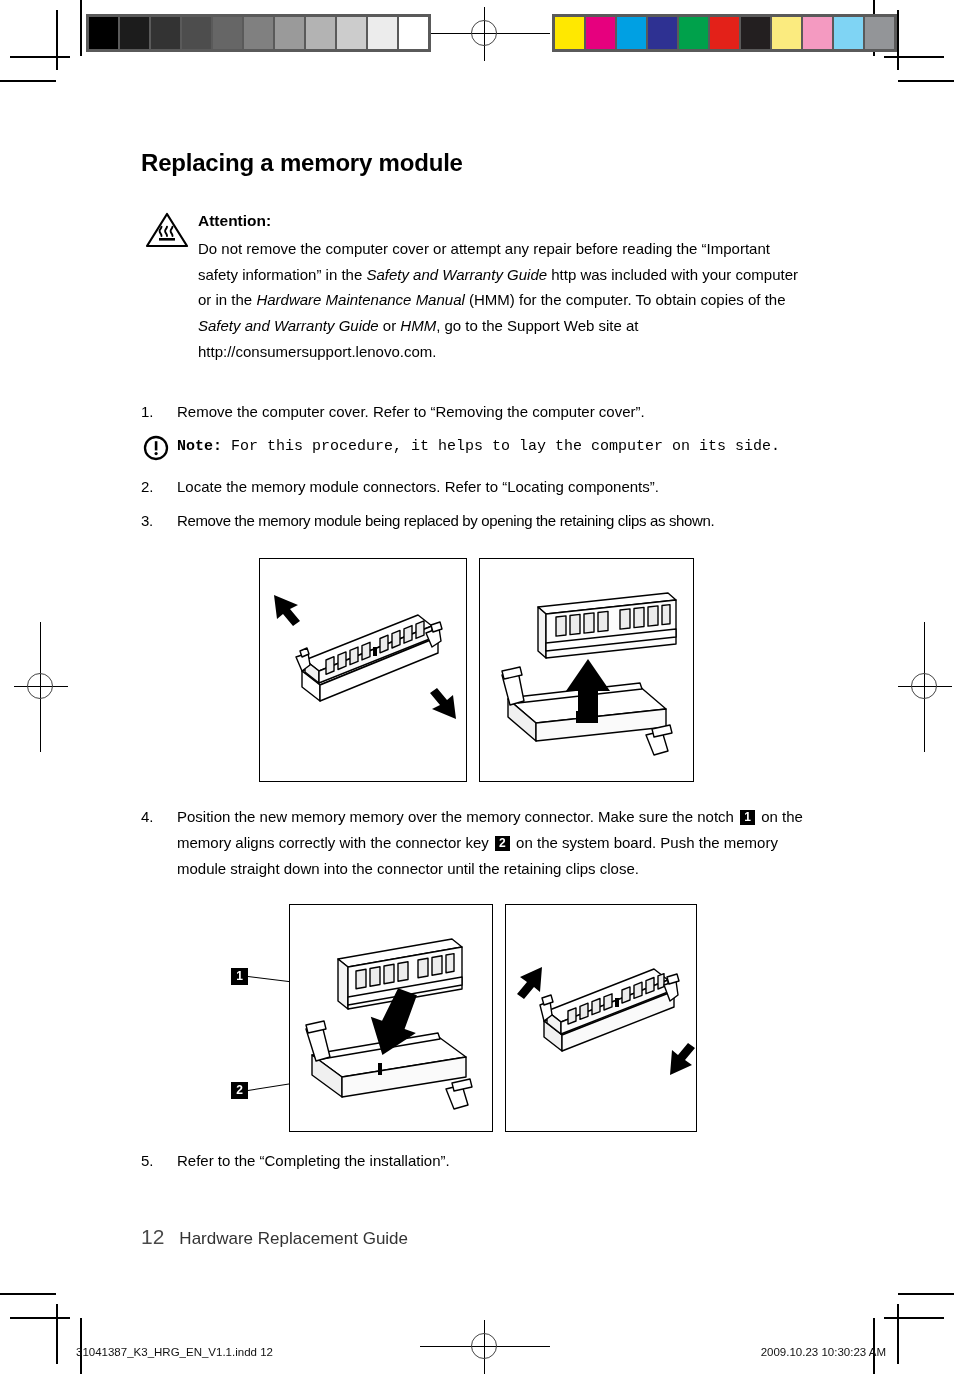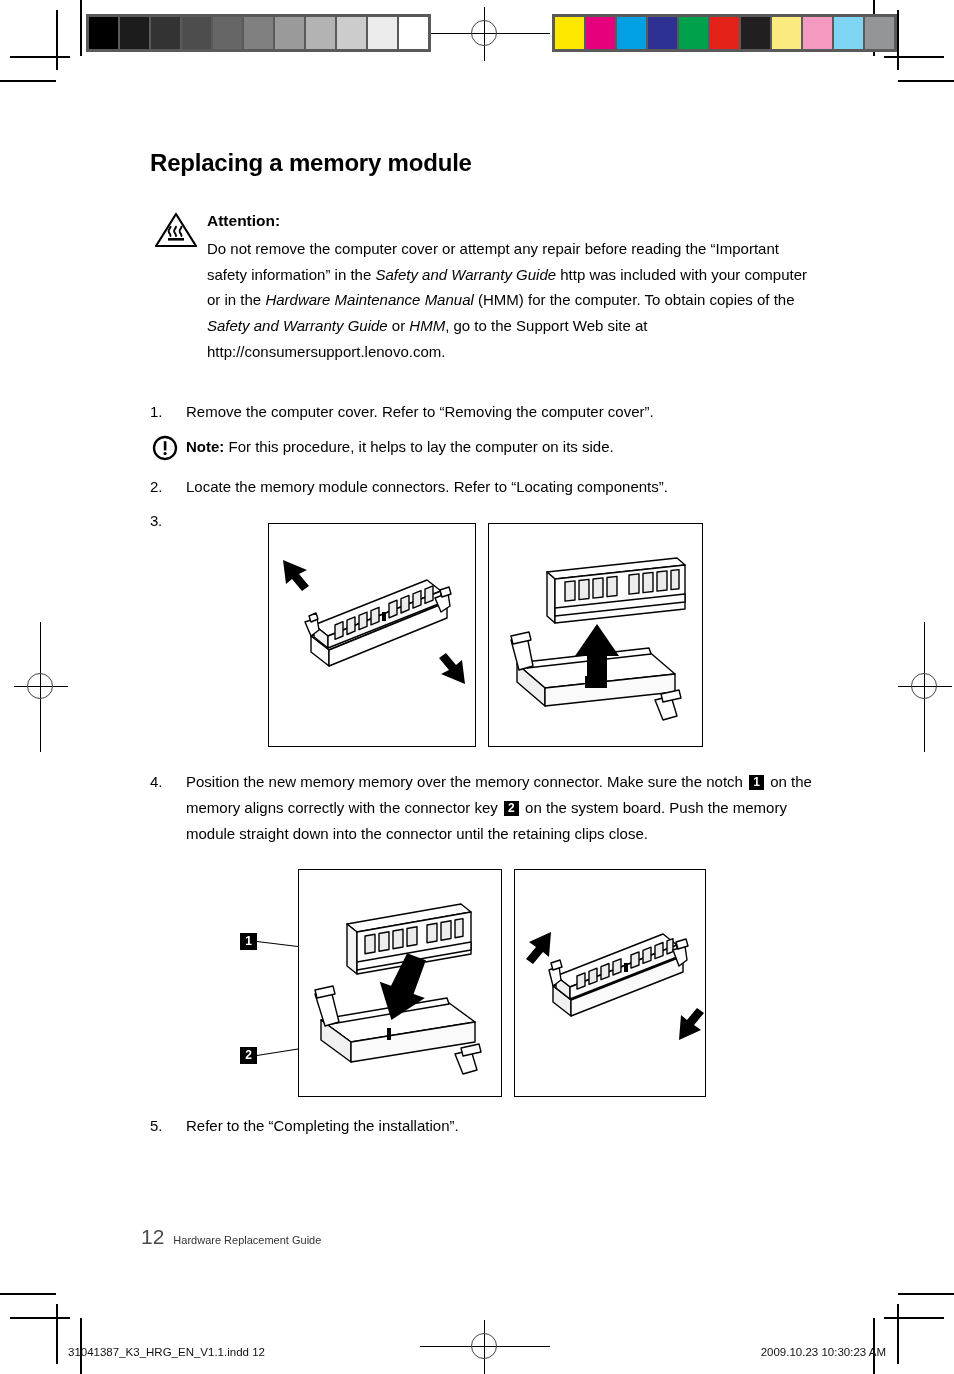--- a/index.html
+++ b/index.html
@@ -67,21 +67,20 @@
   .page {
     position: absolute;
     left: 0; top: 0;
     width: 954px; height: 1374px;
   }
   .content {
     position: absolute;
     left: 141px;
     top: 150px;
     width: 672px;
-    margin-left: 9px;
   }
 
   h1.title {
     font-size: 24px;
     font-weight: bold;
     letter-spacing: -0.2px;
     margin: 0 0 34px 0;
     line-height: 1.1;
   }
 
@@ -132,20 +131,21 @@
   .step.tight { letter-spacing: -0.35px; }
 
   
   .note {
     position: relative;
     padding-left: 36px;
     font-size: 15px;
     line-height: 25.8px;
     margin: 8px 0 10px 0;
     min-height: 30px;
+    font-family: Liberation Mono, monospace;
   }
   .note-icon {
     position: absolute;
     left: 2px; top: 1px;
     width: 26px; height: 26px;
   }
   .note b { font-weight: bold; }
 
   
   .badge-inline {
@@ -192,40 +192,40 @@
     height: 1px;
   }
 
   
   .footer {
     position: absolute;
     left: 141px;
     top: 1225px;
     display: flex;
     align-items: baseline;
-    gap: 9px;
+    gap: 15px;
   }
   .footer .pgnum {
     font-size: 21px;
     color: #4a4a4a;
   }
   .footer .pgtitle {
-    font-size: 11px;
+    font-size: 17px;
     color: #333;
   }
 
   
   .imprint {
     position: absolute;
     top: 1346px;
     font-size: 11.5px;
     color: #111;
     white-space: nowrap;
   }
-  .imprint.left { left: 68px; }
+  .imprint.left { left: 76px; }
   .imprint.right { right: 68px; }
 </style>
 </head>
 <body>
 
 <div class="cropmark" style="left:56px;top:10px;width:1.5px;height:60px;"></div>
 <div class="cropmark" style="left:10px;top:56px;width:60px;height:1.5px;"></div>
 <div class="cropmark" style="left:80px;top:0px;width:1.5px;height:56px;"></div>
 <div class="cropmark" style="left:0px;top:80px;width:56px;height:1.5px;"></div>
 
@@ -335,20 +335,21 @@
       <b>Note:</b><span> For this procedure, it helps to lay the computer on its side.</span>
     </div>
 
     <div class="step">
       <span class="num">2.</span>
       <span>Locate the memory module connectors. Refer to “Locating components”.</span>
     </div>
 
     <div class="step tight">
       <span class="num">3.</span>
+      <span>Remove the memory module being replaced by opening the retaining clips as shown.</span>
     </div>
 
     <div class="figrow">
 
       <div class="figbox" style="left:118px;top:8px;width:208px;height:224px;">
         <svg viewBox="0 0 208 224" width="208" height="224">
           <g stroke="#000" stroke-width="1.4" fill="#fff" stroke-linejoin="round">
 
             <path d="M42,112 L160,64 L178,78 L60,126 Z"></path>
             <path d="M42,112 L42,128 L60,142 L60,126 Z"></path>

